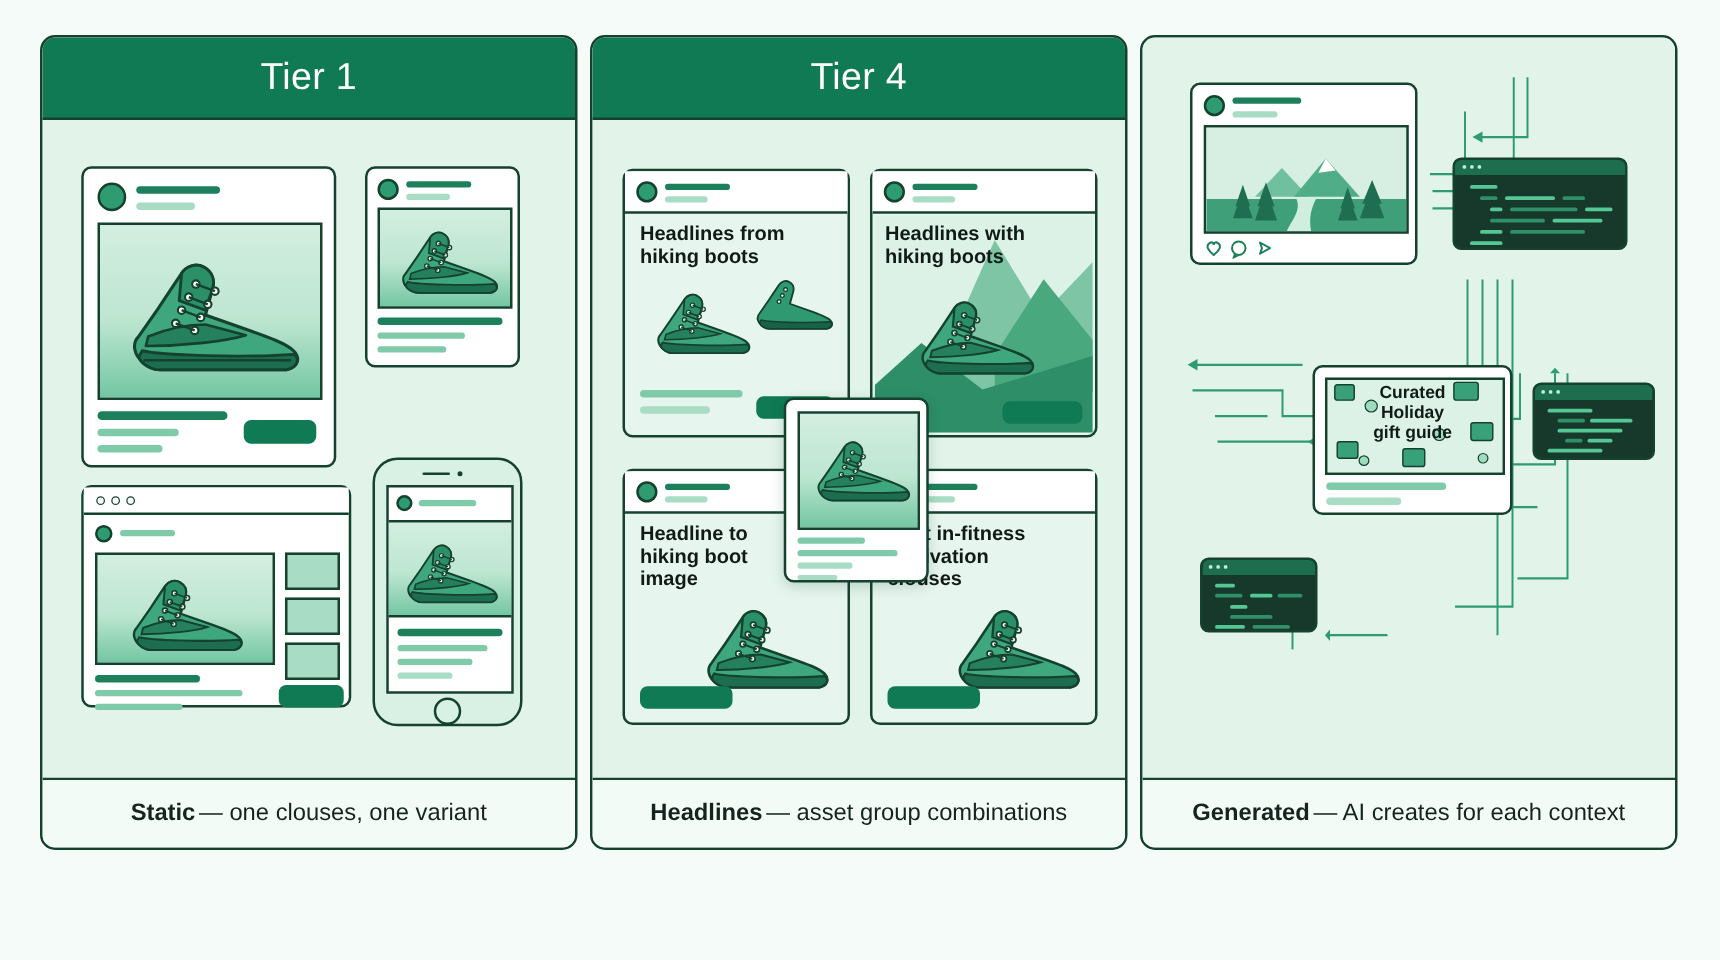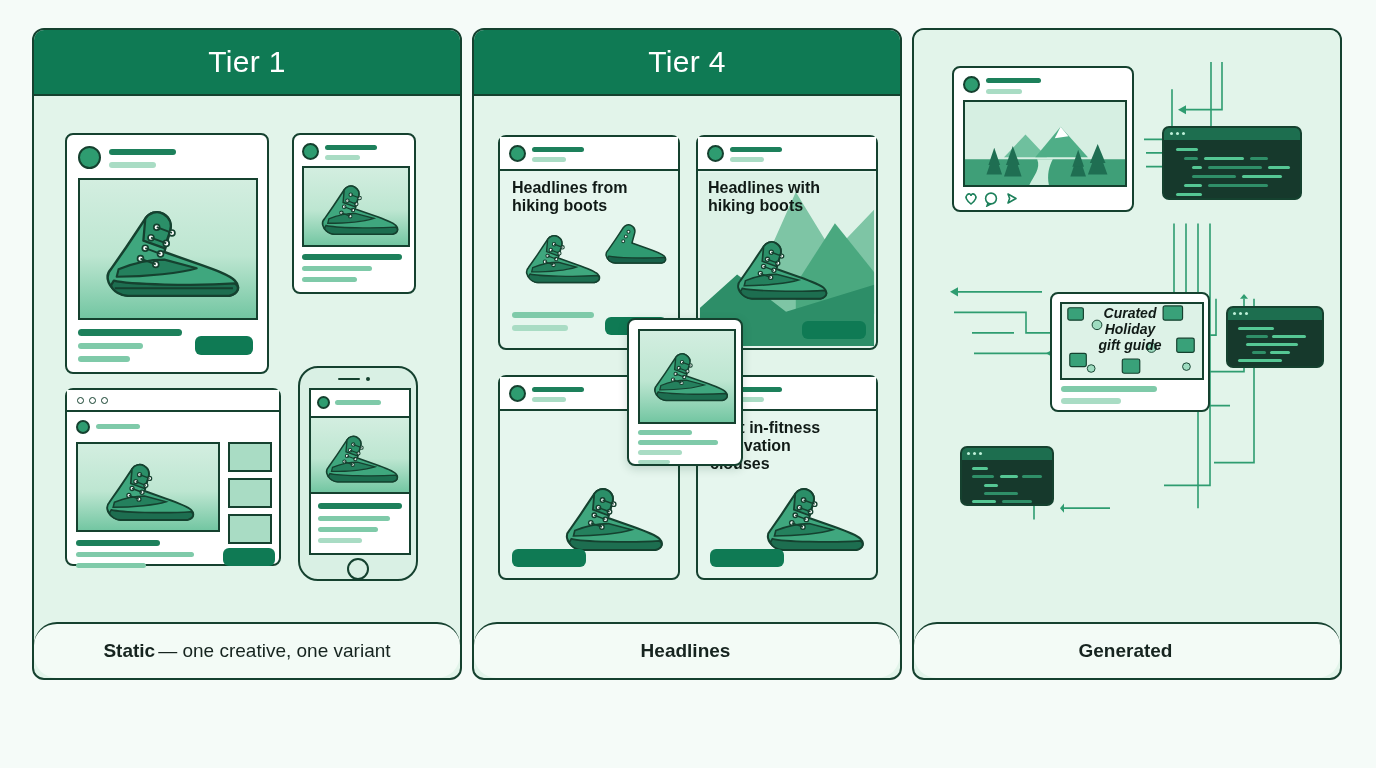--- a/index.html
+++ b/index.html
@@ -30,21 +30,21 @@
   }
   .panel-title{ color:#ffffff; font-size:30px; font-weight:400; letter-spacing:.3px; }
 
   .panel-body{ position:relative; flex:1 1 auto; background:#e2f4ea; overflow:hidden; }
 
   .panel-caption{
     flex:0 0 56px; height:56px;
     border-top:2px solid #15412f;
     background:#f3fbf6;
     display:flex; align-items:center; justify-content:center;
-    font-size:19px; color:#16241f; white-space:nowrap;border-radius:23px;
+    font-size:19px; color:#16241f; white-space:nowrap;
   }
   .panel-caption b{ font-weight:700; margin-right:3px; }
 
   
   .card{
     position:absolute; background:#ffffff;
     border:2px solid #15412f; border-radius:8px;
   }
   .avatar{ position:absolute; border-radius:50%; background:#2e9c70; border:2px solid #15412f; }
   .bar{ position:absolute; border-radius:4px; background:#1d805b; }
@@ -269,21 +269,21 @@
           <div class="bar mid" style="left:7px; top:126px; width:72px; height:5px;"></div>
           <div class="bar mid" style="left:7px; top:137px; width:60px; height:5px;"></div>
           <div class="bar light" style="left:7px; top:148px; width:44px; height:5px;"></div>
         </div>
         <div class="home" style="left:47px; top:190px; width:22px; height:22px;"></div>
       </div>
 
     </div>
     <div class="panel-caption">
       <b>Static</b>
-      <span>— one creative, one variant</span>
+      <span>— one clouses, one variant</span>
     </div>
   </div>
 
   <div class="panel" id="panel-2">
     <div class="panel-header">
       <div class="panel-title">Tier 4</div>
     </div>
     <div class="panel-body">
 
       <div class="card" style="left:24px; top:39px; width:182px; height:215px; background:#e6f6ee;">
@@ -373,20 +373,23 @@
           </svg>
         </div>
         <div class="cta" style="left:104px; top:184px; width:64px; height:18px;"></div>
       </div>
 
       <div class="card" style="left:24px; top:279px; width:182px; height:205px; background:#e6f6ee;">
         <div style="position:absolute;left:0;top:0;right:0;height:34px;background:#ffffff;border-bottom:2px solid #15412f;"></div>
         <div class="avatar" style="left:9px; top:8px; width:17px; height:17px;"></div>
         <div class="bar" style="left:32px; top:10px; width:52px; height:5px;"></div>
         <div class="bar light" style="left:32px; top:20px; width:34px; height:5px;"></div>
+        <div class="headline" style="left:12px; top:42px; width:120px; font-size:16px;">Headline to
+hiking boot
+image</div>
         <div class="boot" style="left:52px; top:98px; width:122px; height:86px;">
           <svg viewBox="0 0 170 124">
             <path d="M26 102 C18 96 16 86 22 80 L38 57 C44 48 52 36 58 27 C62 21 70 18 77 22 C84 26 86 33 84 40 L78 62 L112 74 C132 81 146 86 152 92 C158 98 156 106 146 108 L40 108 C34 108 30 105 26 102 Z" fill="#3fa77e" stroke="#15412f" stroke-width="3" stroke-linejoin="round"></path>
             <path d="M25 92 C40 96 110 98 152 95 C157 98 157 105 146 108 L40 108 C32 108 24 103 22 97 Z" fill="#1d6e50" stroke="#15412f" stroke-width="2.6"></path>
             <path d="M30 80 C45 74 62 70 78 70 L112 79 C96 84 60 88 28 88 Z" fill="#24805d" stroke="#15412f" stroke-width="2.4"></path>
             <path d="M58 27 C62 21 70 18 77 22 C84 26 86 33 84 40 L78 58 L56 50 Z" fill="#2b8f68" stroke="#15412f" stroke-width="2.6"></path>
             <g fill="#ffffff" stroke="#15412f" stroke-width="2">
               <circle cx="70" cy="36" r="3.2"></circle>
                 <circle cx="86" cy="42" r="3.2"></circle>
               <circle cx="64" cy="47" r="3.2"></circle>
@@ -462,20 +465,21 @@
         </div>
         <div class="bar mid" style="left:9px; top:110px; width:54px; height:5px;"></div>
         <div class="bar mid" style="left:9px; top:120px; width:80px; height:5px;"></div>
         <div class="bar light" style="left:9px; top:130px; width:44px; height:5px;"></div>
         <div class="bar light" style="left:9px; top:140px; width:32px; height:4px;"></div>
       </div>
 
     </div>
     <div class="panel-caption">
       <b>Headlines</b>
+      <span>— asset group combinations</span>
     </div>
   </div>
 
   <div class="panel" id="panel-3">
     <div class="panel-body">
 
       <svg class="flow" viewBox="0 0 426 520" preserveAspectRatio="none">
         <g stroke="#2e9c70" stroke-width="1.6" fill="none">
           <path d="M297 28 L297 96"></path>
           <path d="M308 28 L308 70 L268 70"></path>
@@ -570,21 +574,21 @@
               <rect x="62" y="58" width="18" height="15" rx="2"></rect>
             </g>
             <g fill="#9edcc0" stroke="#15412f" stroke-width="1">
               <circle cx="36" cy="22" r="5"></circle>
                 <circle cx="92" cy="46" r="5"></circle>
                 <circle cx="30" cy="68" r="4"></circle>
                 <circle cx="128" cy="66" r="4"></circle>
             </g>
           </svg>
         </div>
-        <div class="headline c" style="left:18px; top:12px; width:120px; font-size:14px; z-index:3;font-style:italic;">Curated
+        <div class="headline c" style="left:18px; top:12px; width:120px; font-size:14px; z-index:3;">Curated
 Holiday
 gift guide</div>
         <div class="bar mid" style="left:9px; top:92px; width:96px; height:6px;"></div>
         <div class="bar light" style="left:9px; top:104px; width:60px; height:6px;"></div>
       </div>
 
       <div class="codewin" style="left:312px; top:276px; width:98px; height:62px;">
         <div class="cbar"></div>
         <div class="cdot" style="left:5px;"></div>
           <div class="cdot" style="left:11px;"></div>
@@ -610,17 +614,18 @@
         <div class="cline" style="left:22px; top:36px; width:14px;"></div>
         <div class="cline dim" style="left:22px; top:44px; width:34px;"></div>
         <div class="cline" style="left:10px; top:52px; width:24px;"></div>
         <div class="cline dim" style="left:40px; top:52px; width:30px;"></div>
       </div>
 
 
     </div>
     <div class="panel-caption">
       <b>Generated</b>
+      <span>— AI creates for each context</span>
     </div>
   </div>
 
 
 </div>
 
 </body></html>

